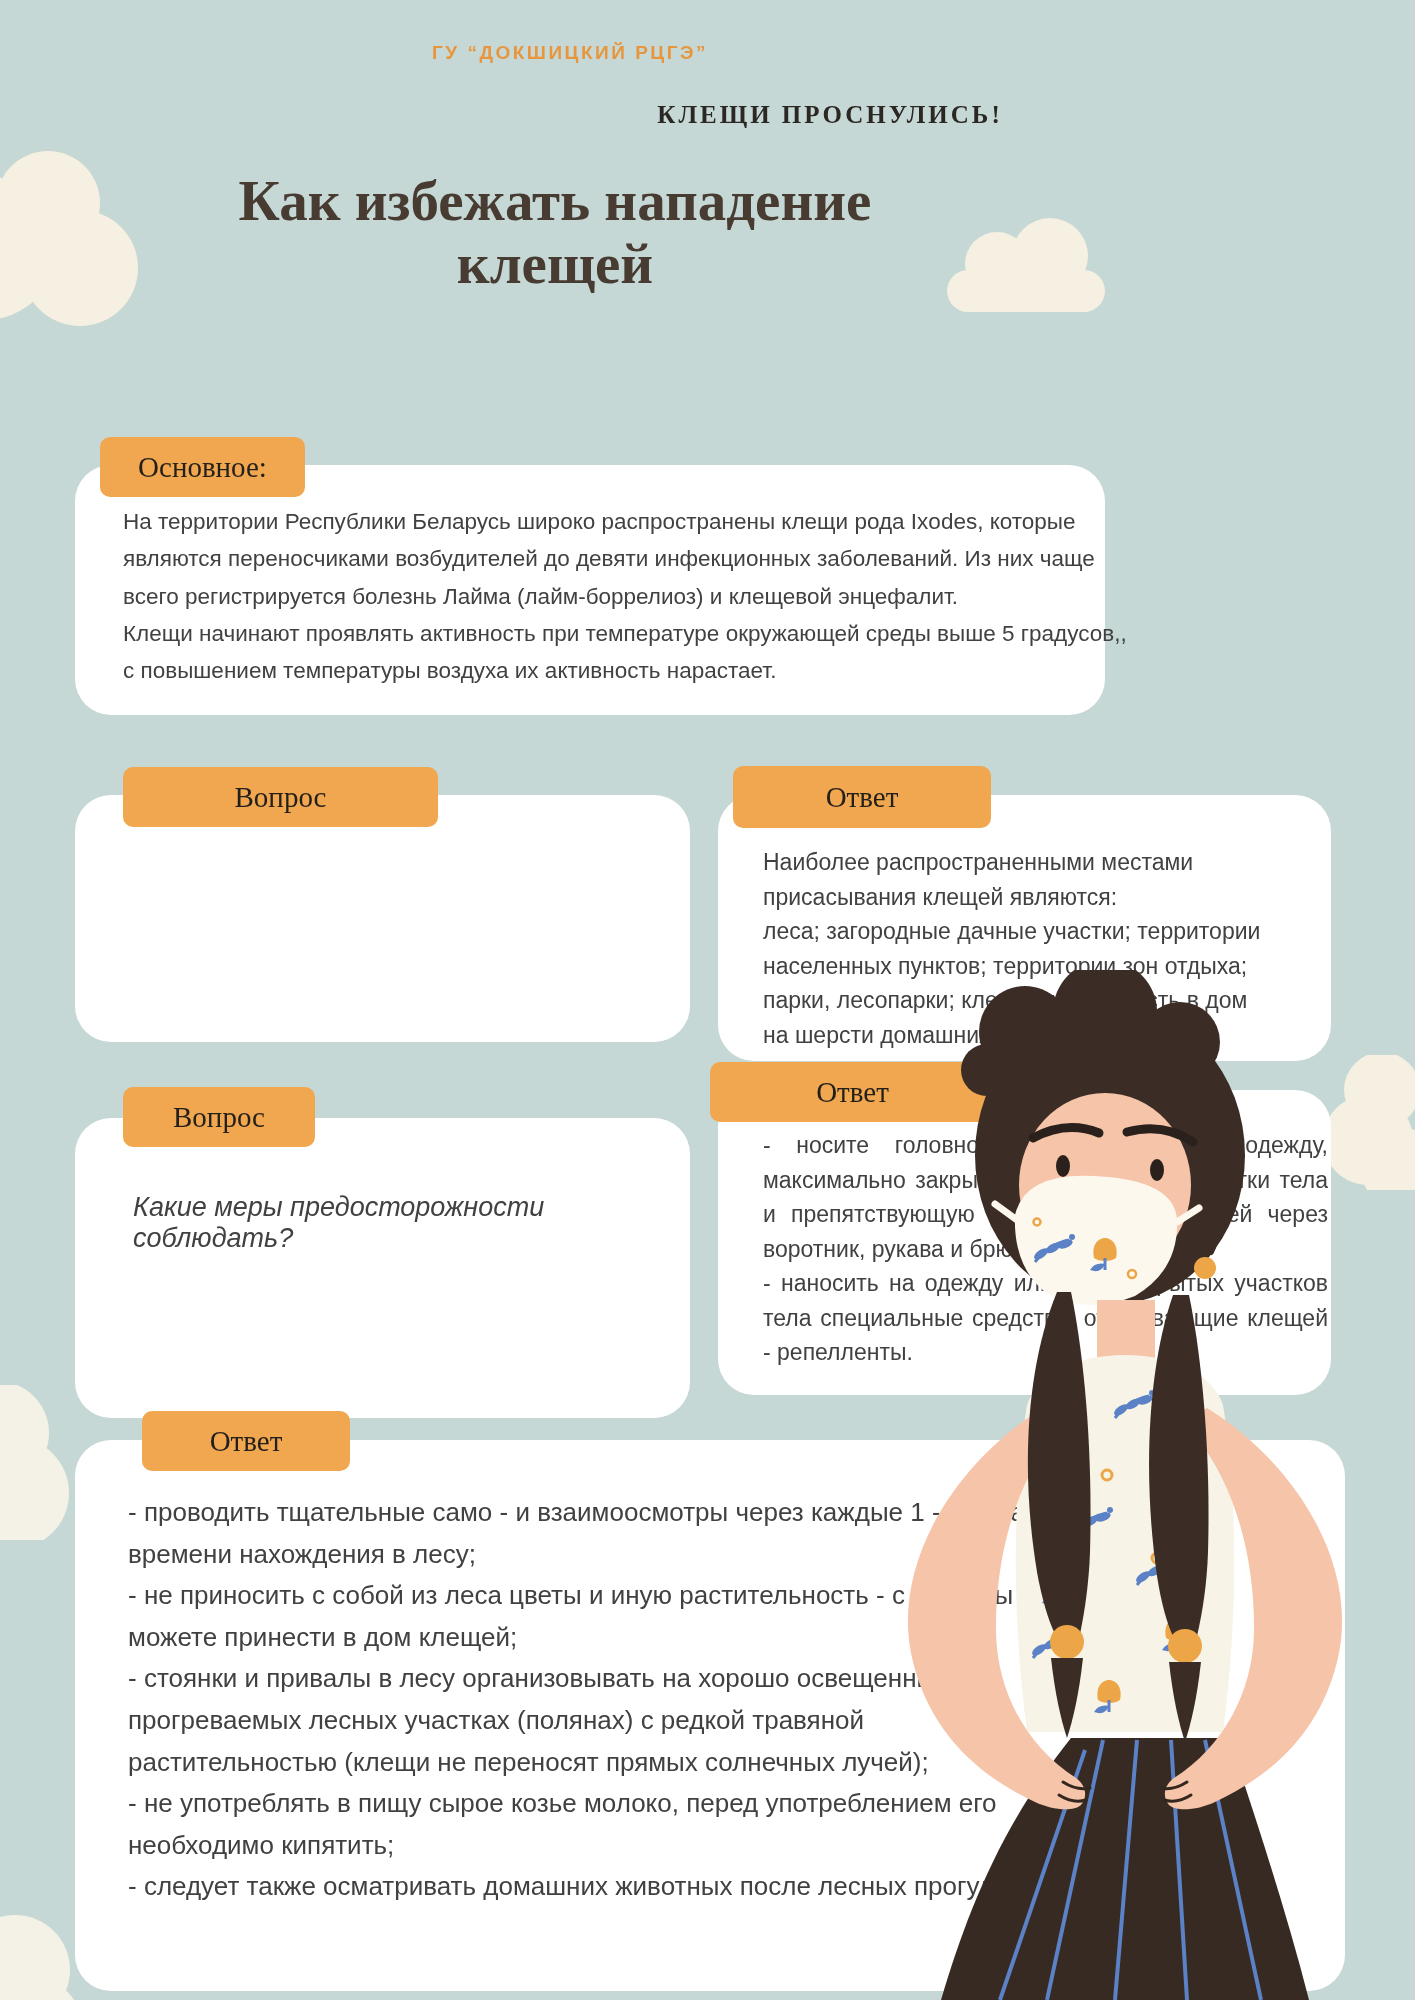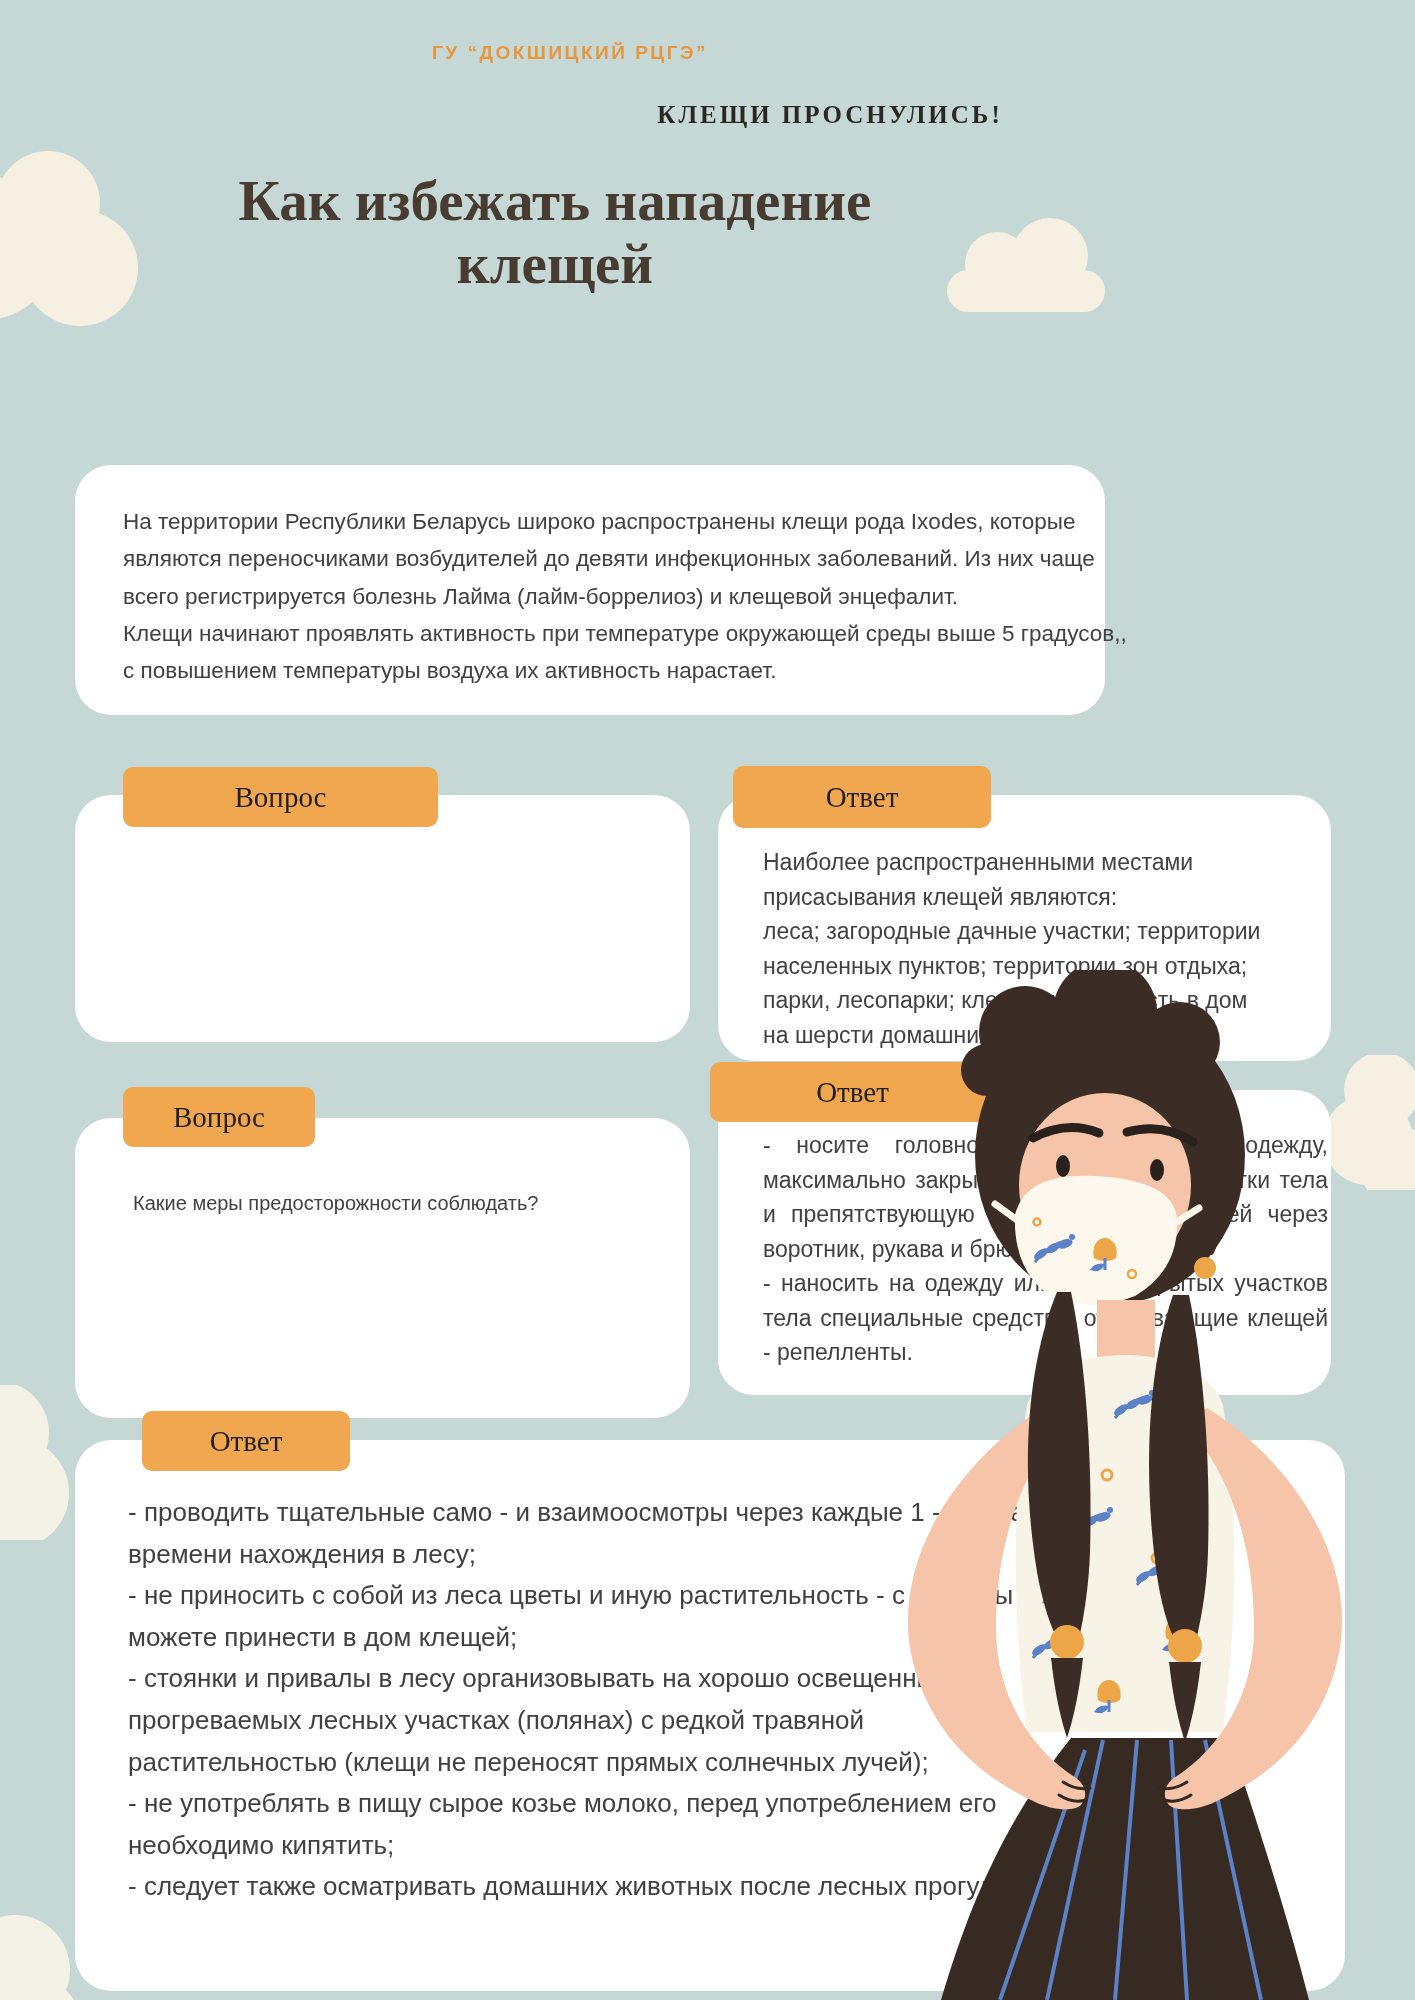--- a/index.html
+++ b/index.html
@@ -41,21 +41,21 @@
   #badge-q1{left:123px;top:767px;width:315px;height:60px;}
   #badge-a1{left:733px;top:766px;width:258px;height:62px;}
   #badge-q2{left:123px;top:1087px;width:192px;height:60px;}
   #badge-a2{left:710px;top:1062px;width:285px;height:60px;}
   #badge-a3{left:142px;top:1411px;width:208px;height:60px;}
   
   .body-text{position:absolute;z-index:3;color:#414141;white-space:pre-line;margin-left:28px;}
   #text-main{left:95px;top:503px;width:1005px;font-size:22.5px;line-height:1.66;}
   #text-q1{left:120px;top:868px;width:555px;font-size:24px;}
   #text-a1{left:735px;top:845px;width:585px;font-size:23px;line-height:1.5;}
-  #text-q2{left:105px;top:1192px;width:575px;font-size:20px;}
+  #text-q2{left:105px;top:1192px;width:575px;font-size:27px;font-style:italic;}
   #text-a2{left:735px;top:1128px;width:565px;font-size:23px;line-height:1.5;text-align:justify;}
   #text-a3{left:100px;top:1492px;width:945px;font-size:26px;line-height:1.6;}
   
   .cloud{position:absolute;z-index:1;}
   
   #girl{left:775px;top:970px;width:640px;height:1030px;z-index:5;}
 </style>
 </head>
 <body>
 
@@ -90,20 +90,21 @@
 клещей</div>
   <div class="abs alert-line">КЛЕЩИ ПРОСНУЛИСЬ!</div>
 
   <div class="card" id="card-main"></div>
   <div class="card" id="card-q1"></div>
   <div class="card" id="card-a1"></div>
   <div class="card" id="card-q2"></div>
   <div class="card" id="card-a2"></div>
   <div class="card" id="card-a3"></div>
 
+  <div class="badge" id="badge-main">Основное:</div>
   <div class="badge" id="badge-q1">Вопрос</div>
   <div class="badge" id="badge-a1">Ответ</div>
   <div class="badge" id="badge-q2">Вопрос</div>
   <div class="badge" id="badge-a2">Ответ</div>
   <div class="badge" id="badge-a3">Ответ</div>
 
   <div class="body-text" id="text-main">На территории Республики Беларусь широко распространены клещи рода Ixodes, которые являются переносчиками возбудителей до девяти инфекционных заболеваний. Из них чаще всего регистрируется болезнь Лайма (лайм-боррелиоз) и клещевой энцефалит.
 Клещи начинают проявлять активность при температуре окружающей среды выше 5 градусов,, с повышением температуры воздуха их активность нарастает.</div>
   <div class="body-text" id="text-a1">Наиболее распространенными местами
 присасывания клещей являются:

